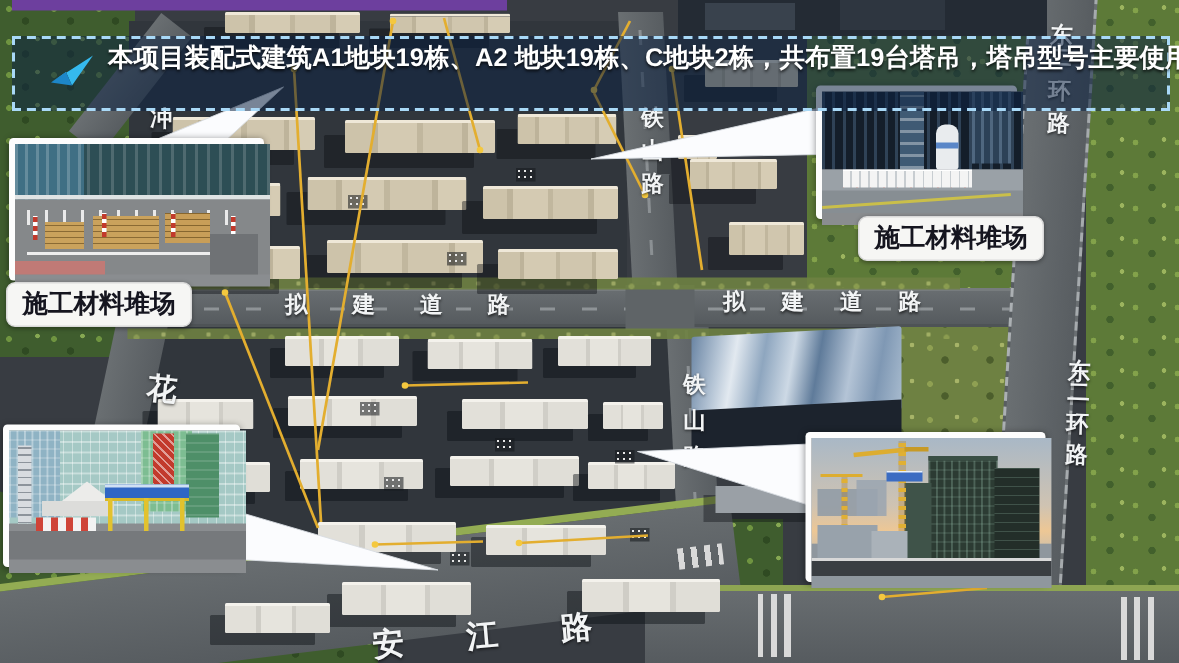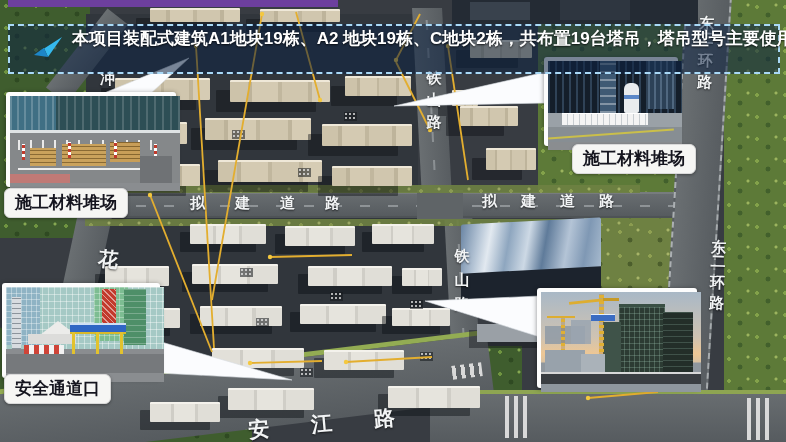--- a/index.html
+++ b/index.html
@@ -251,21 +251,20 @@
       <div style="left:64px;top:36px;width:56px;height:9px;background:#2f66c4;border-top:2px solid #cfe0f4;"></div>
       <div style="left:64px;top:45px;width:56px;height:2px;background:#d8b92a;"></div>
       <div style="left:66px;top:45px;width:3px;height:26px;background:#e2c22e;"></div>
       <div style="left:90px;top:45px;width:3px;height:26px;background:#e2c22e;"></div>
       <div style="left:114px;top:45px;width:3px;height:26px;background:#e2c22e;"></div>
       <div style="left:18px;top:58px;width:40px;height:9px;background:repeating-linear-gradient(90deg,#cf4438 0 5px,#f2f2f2 5px 10px);"></div>
       <div style="left:0;top:67px;width:100%;height:19px;background:#76797c;"></div>
       <div style="left:6px;top:10px;width:9px;height:52px;background:#d8dce0;background-image:repeating-linear-gradient(0deg,rgba(90,100,110,.6) 0 1px,transparent 1px 5px);"></div>
     </div>
   </div>
-  <div class="bubble" style="left:4px;top:374px;">安全通道口</div>
 
   <div class="inset" style="left:537px;top:288px;width:160px;height:100px;">
     <div class="inset-img">
       <div style="left:0;top:0;width:100%;height:100%;background:linear-gradient(180deg,#a9b8c6 0%,#cfc3b2 45%,#edc795 62%,#d9c2a2 70%,#8f979e 71%,#8f979e 100%);"></div>
       <div style="left:4px;top:34px;width:40px;height:18px;background:#8e9aa6;opacity:.85;"></div>
       <div style="left:30px;top:28px;width:20px;height:24px;background:#9aa5b0;opacity:.85;"></div>
       <div style="left:78px;top:12px;width:46px;height:68px;background:#2c3b33;border-top:3px solid #3a4f44;background-image:linear-gradient(rgba(160,200,180,.28) 1px,transparent 1px),linear-gradient(90deg,rgba(160,200,180,.28) 1px,transparent 1px);background-size:5px 6px;"></div>
       <div style="left:122px;top:20px;width:30px;height:60px;background:#232e29;background-image:linear-gradient(rgba(150,190,170,.25) 1px,transparent 1px);background-size:5px 6px;"></div>
       <div style="left:62px;top:30px;width:18px;height:50px;background:#3f5349;"></div>
       <div style="left:20px;top:26px;width:4px;height:46px;background-color:rgba(170,120,30,.3);background-image:repeating-linear-gradient(0deg,#e0b034 0 3px,transparent 3px 6px);"></div>

